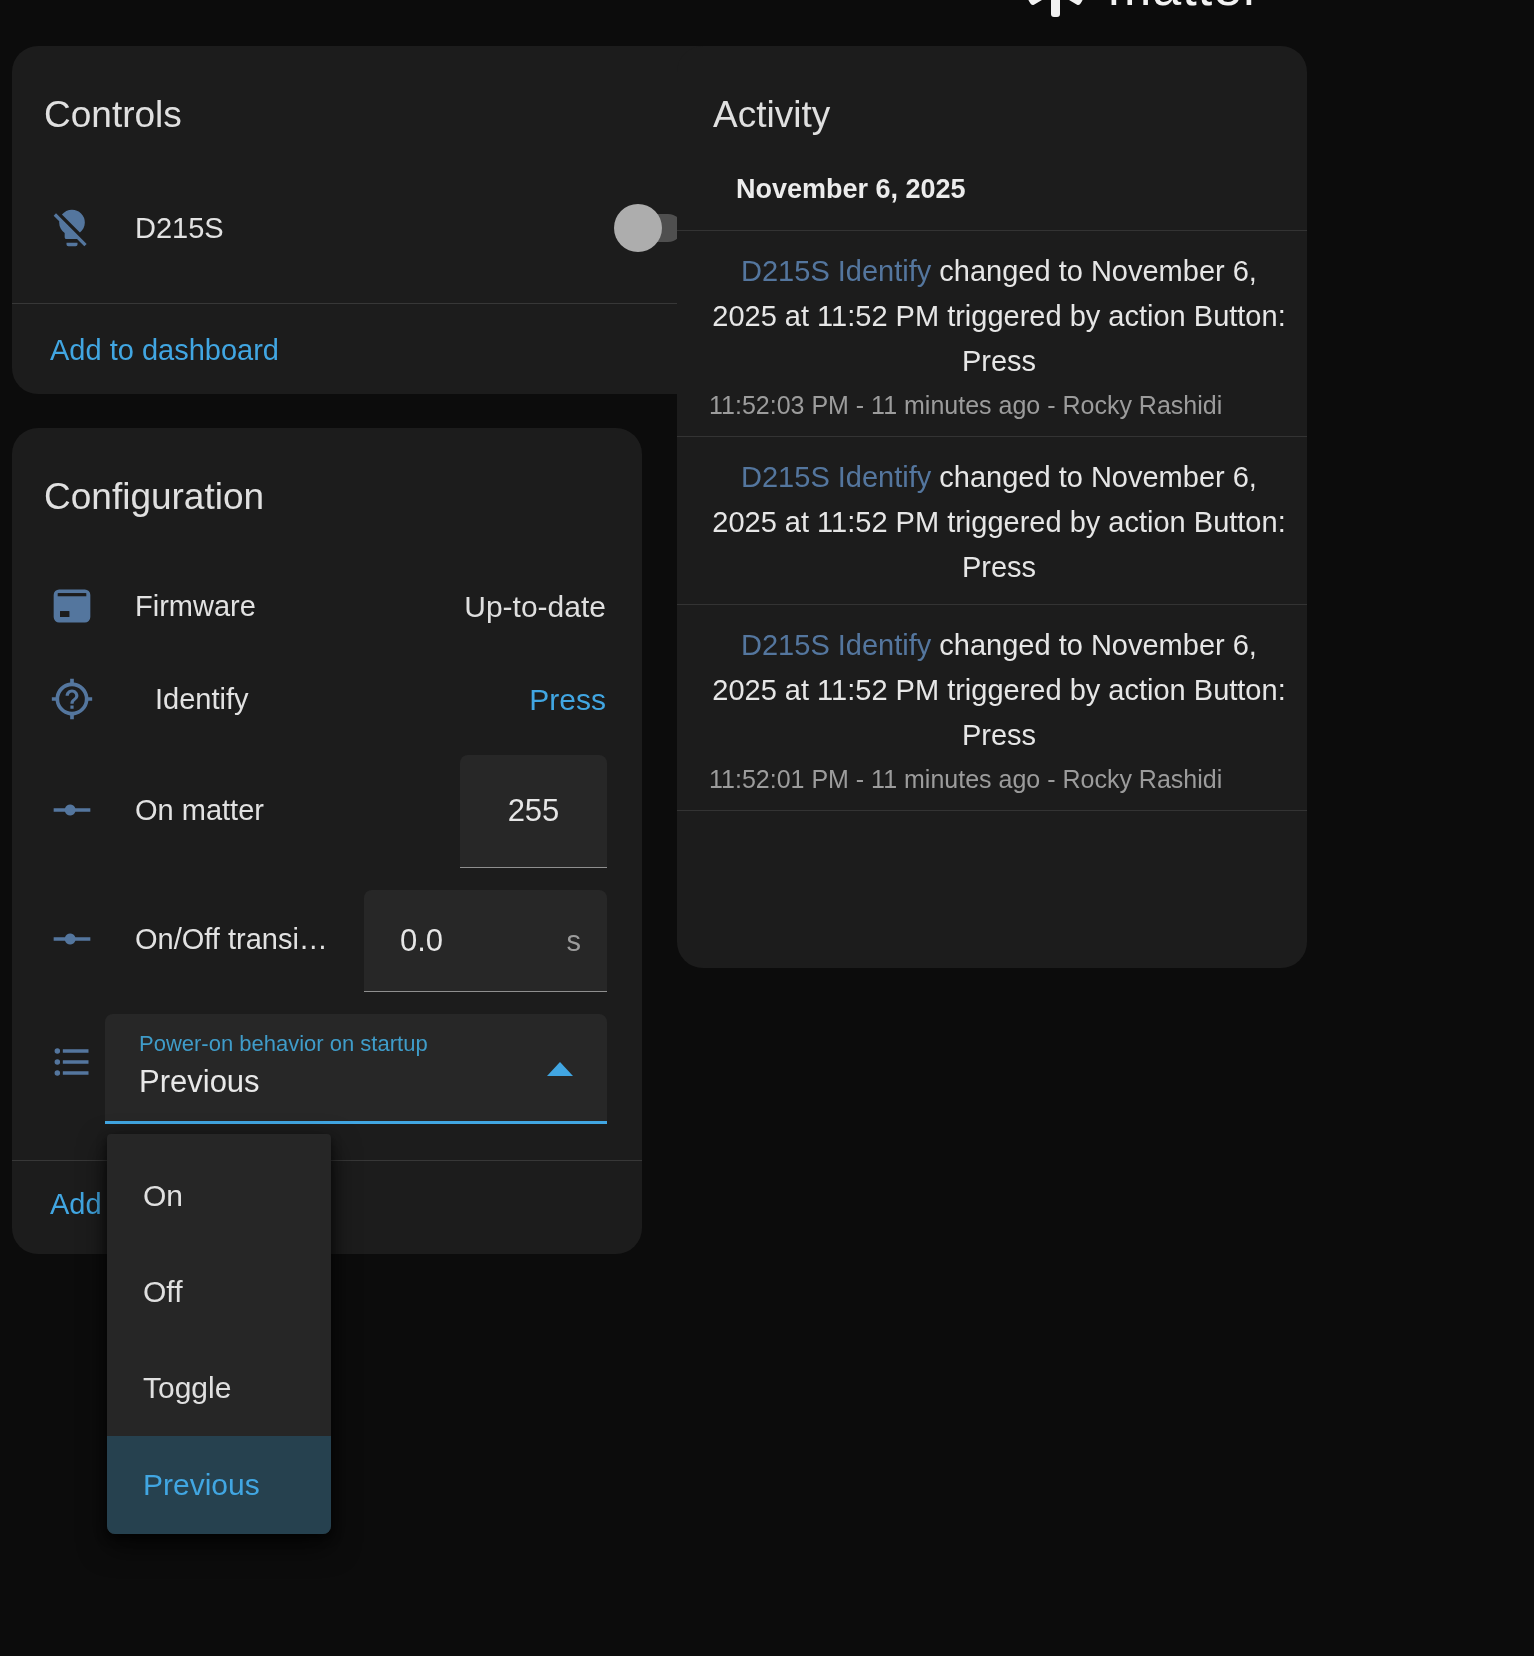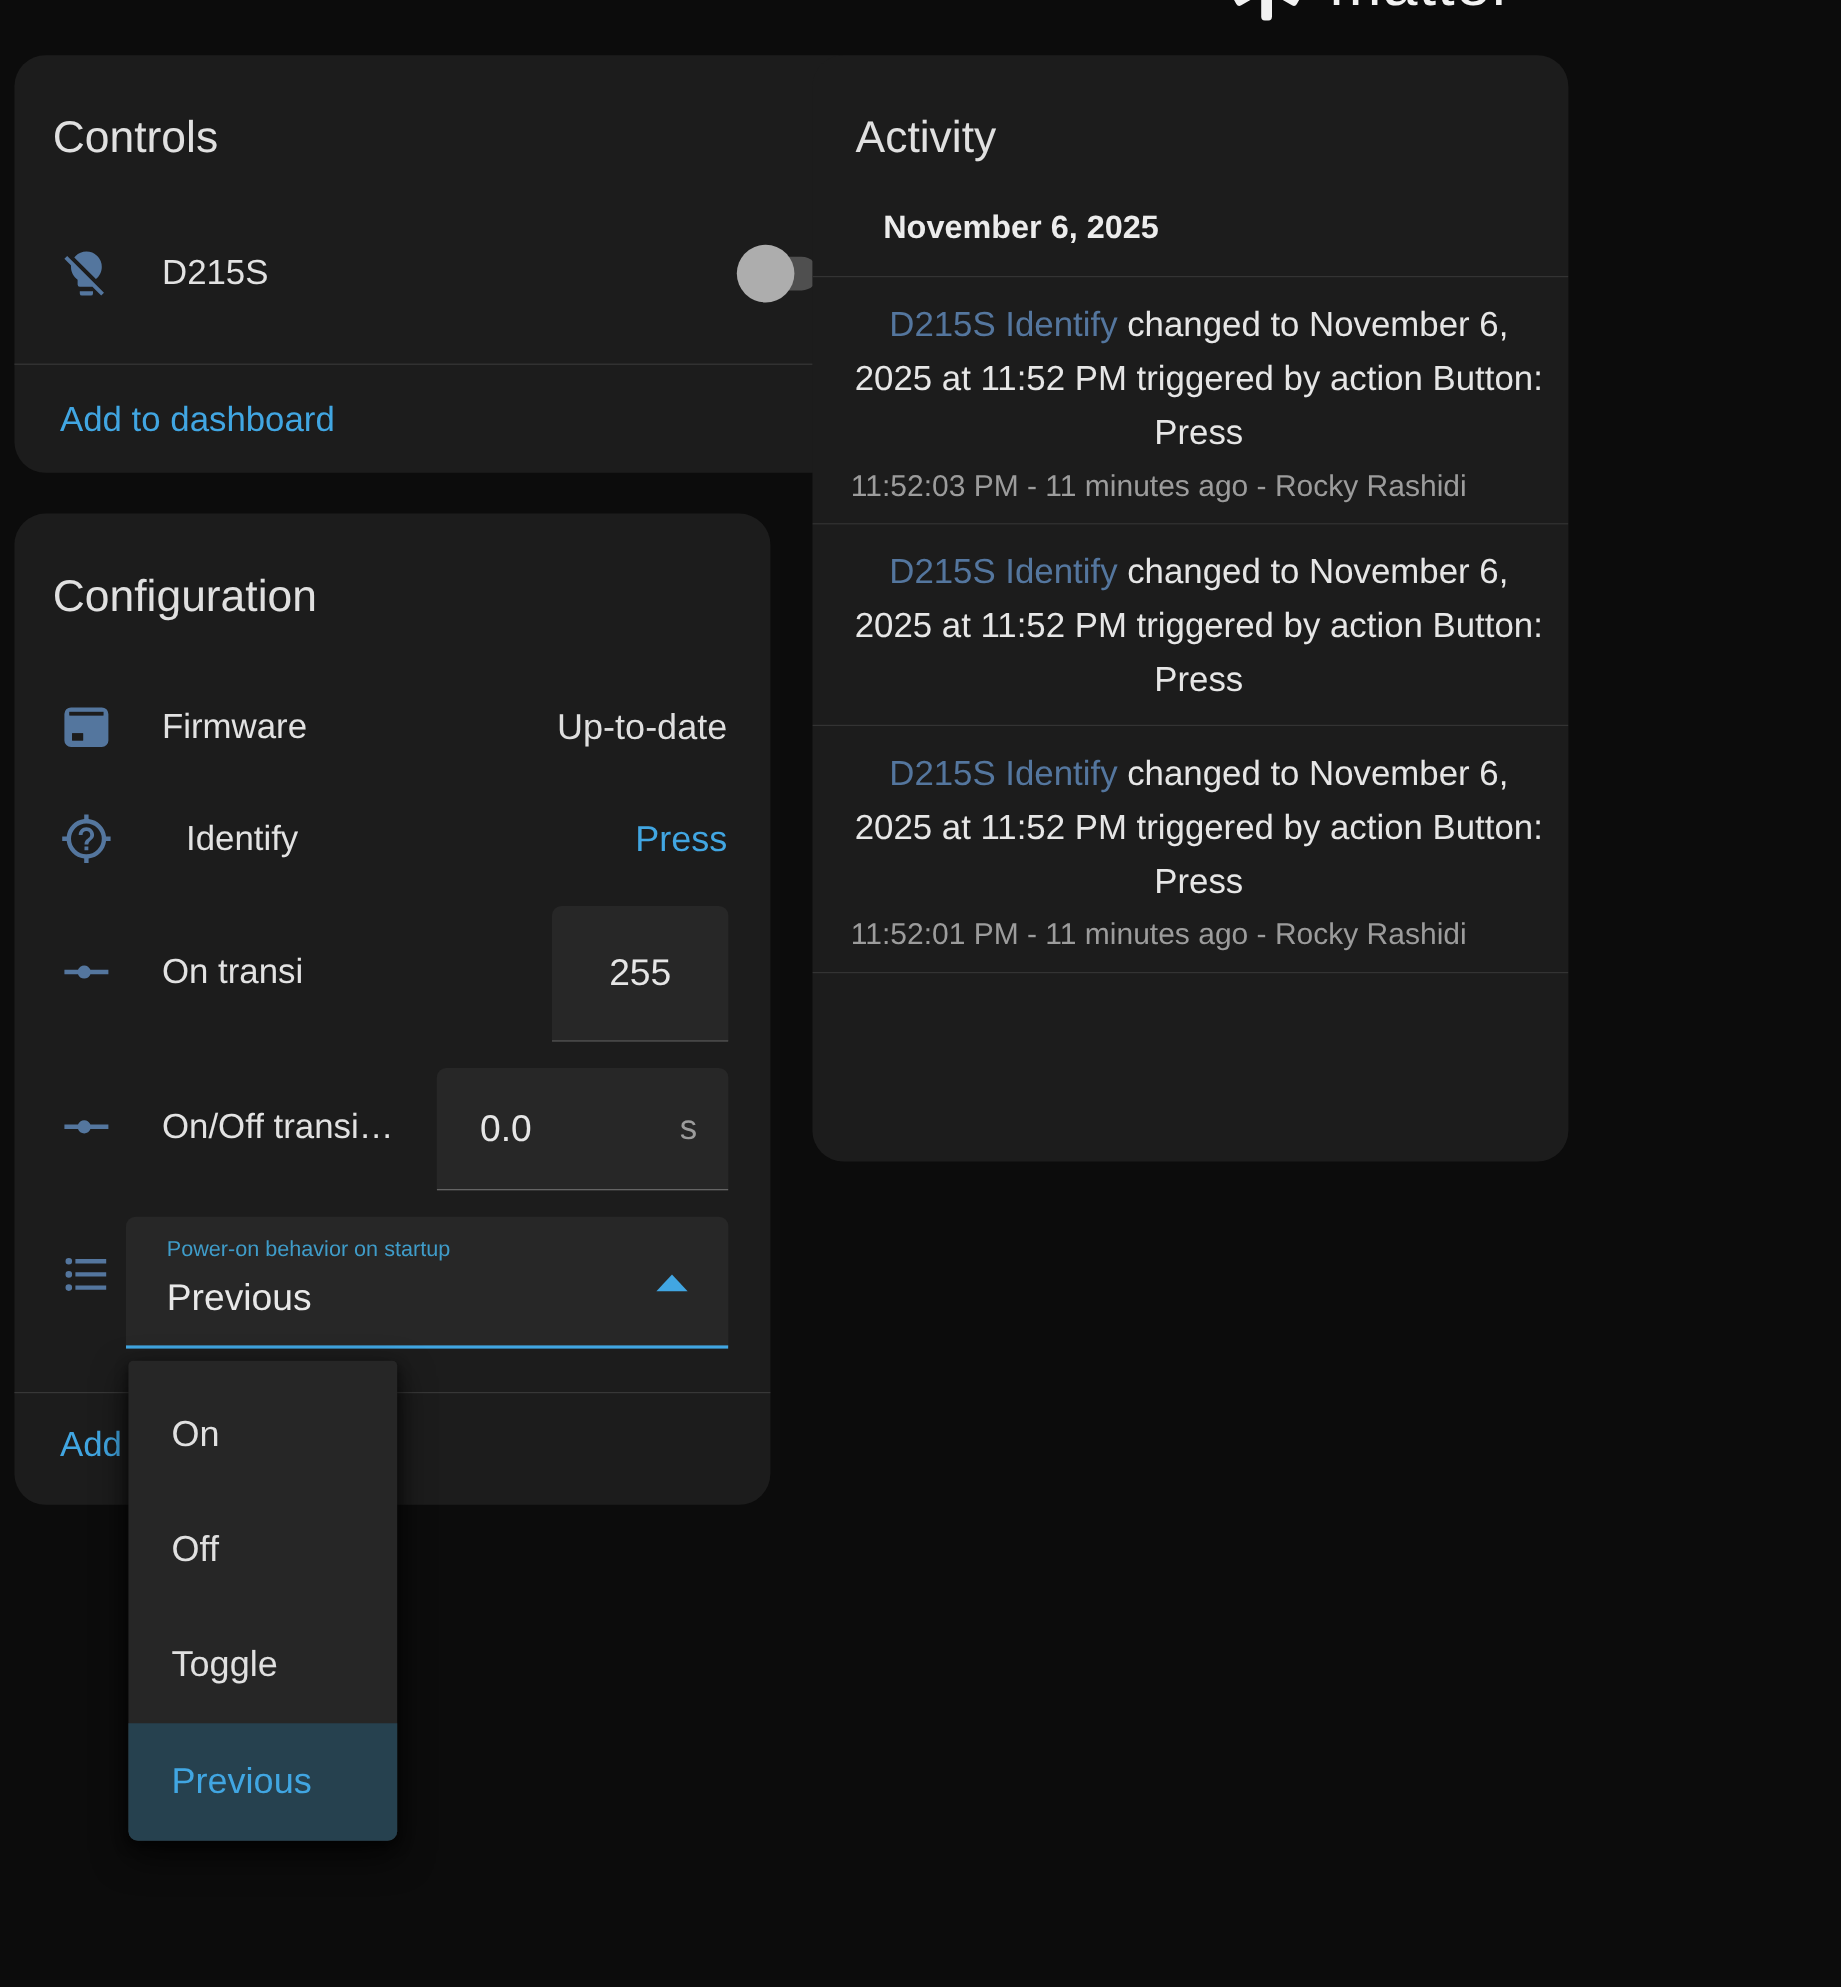--- a/index.html
+++ b/index.html
@@ -46,21 +46,21 @@
   .tfield { position:absolute; background:#272727; border-radius:8px 8px 0 0; border-bottom:1px solid #8f8f8f; }
   .tfield input { width:100%; height:100%; background:transparent; border:none; outline:none; color:#e6e6e6; font-size:31px; font-family:inherit; }
   #onlevel-field  { left:448px; top:327px; width:147px; height:113px; }
   #onlevel-field input { text-align:center; }
   #transition-field { left:352px; top:462px; width:243px; height:102px; }
   #transition-field input { padding-left:36px; text-align:left; }
   .suffix { position:absolute; right:26px; top:50%; transform:translateY(-50%); font-size:29px; color:#9c9c9c; }
 
   
   .select-field { position:absolute; left:93px; top:586px; width:502px; height:110px; background:#272727; border-radius:8px 8px 0 0; border-bottom:3px solid #41a6e2; cursor:pointer; }
-  .select-label { position:absolute; left:34px; top:17px; font-size:18px; color:#3f9cc9; }
+  .select-label { position:absolute; left:34px; top:17px; font-size:22px; color:#3f9cc9; }
   .select-value { position:absolute; left:34px; top:50px; font-size:31px; color:#e8e8e8; }
   .chevron-up { position:absolute; right:34px; top:48px; width:0; height:0;
     border-left:13px solid transparent; border-right:13px solid transparent; border-bottom:14px solid #41a6e2; }
 
   
   .menu { position:absolute; left:107px; top:1134px; width:224px; height:400px; background:#262626;
     border-radius:4px 4px 8px 8px; box-shadow:0 12px 28px rgba(0,0,0,.65), 0 4px 10px rgba(0,0,0,.5);
     padding-top:14px; z-index:30; }
   .menu-item { height:96px; display:flex; align-items:center; padding-left:36px; font-size:30px; color:#e0e0e0; cursor:pointer; }
   .menu-item.selected { background:#26414f; color:#41a6e2; height:98px; border-radius:0 0 8px 8px; }
@@ -123,21 +123,21 @@
         </svg>
     </div>
     <div class="row-label" style="top:255px;margin-left:20px;">Identify</div>
     <div class="row-value blue-action" style="top:255px;">Press</div>
 
     <div class="row-icon" style="top:360px;">
       <svg viewBox="0 0 24 24">
           <path d="M2,11H8.17C8.58,9.83 9.69,9 11,9C12.31,9 13.42,9.83 13.83,11H22V13H13.83C13.42,14.17 12.31,15 11,15C9.69,15 8.58,14.17 8.17,13H2V11Z"></path>
         </svg>
     </div>
-    <div class="row-label" style="top:366px;">On transi</div>
+    <div class="row-label" style="top:366px;">On matter</div>
     <div class="tfield" id="onlevel-field">
       <input type="text" value="255" style="">
     </div>
 
     <div class="row-icon" style="top:489px;">
       <svg viewBox="0 0 24 24">
           <path d="M2,11H8.17C8.58,9.83 9.69,9 11,9C12.31,9 13.42,9.83 13.83,11H22V13H13.83C13.42,14.17 12.31,15 11,15C9.69,15 8.58,14.17 8.17,13H2V11Z"></path>
         </svg>
     </div>
     <div class="row-label" style="top:495px;">On/Off transi…</div>

